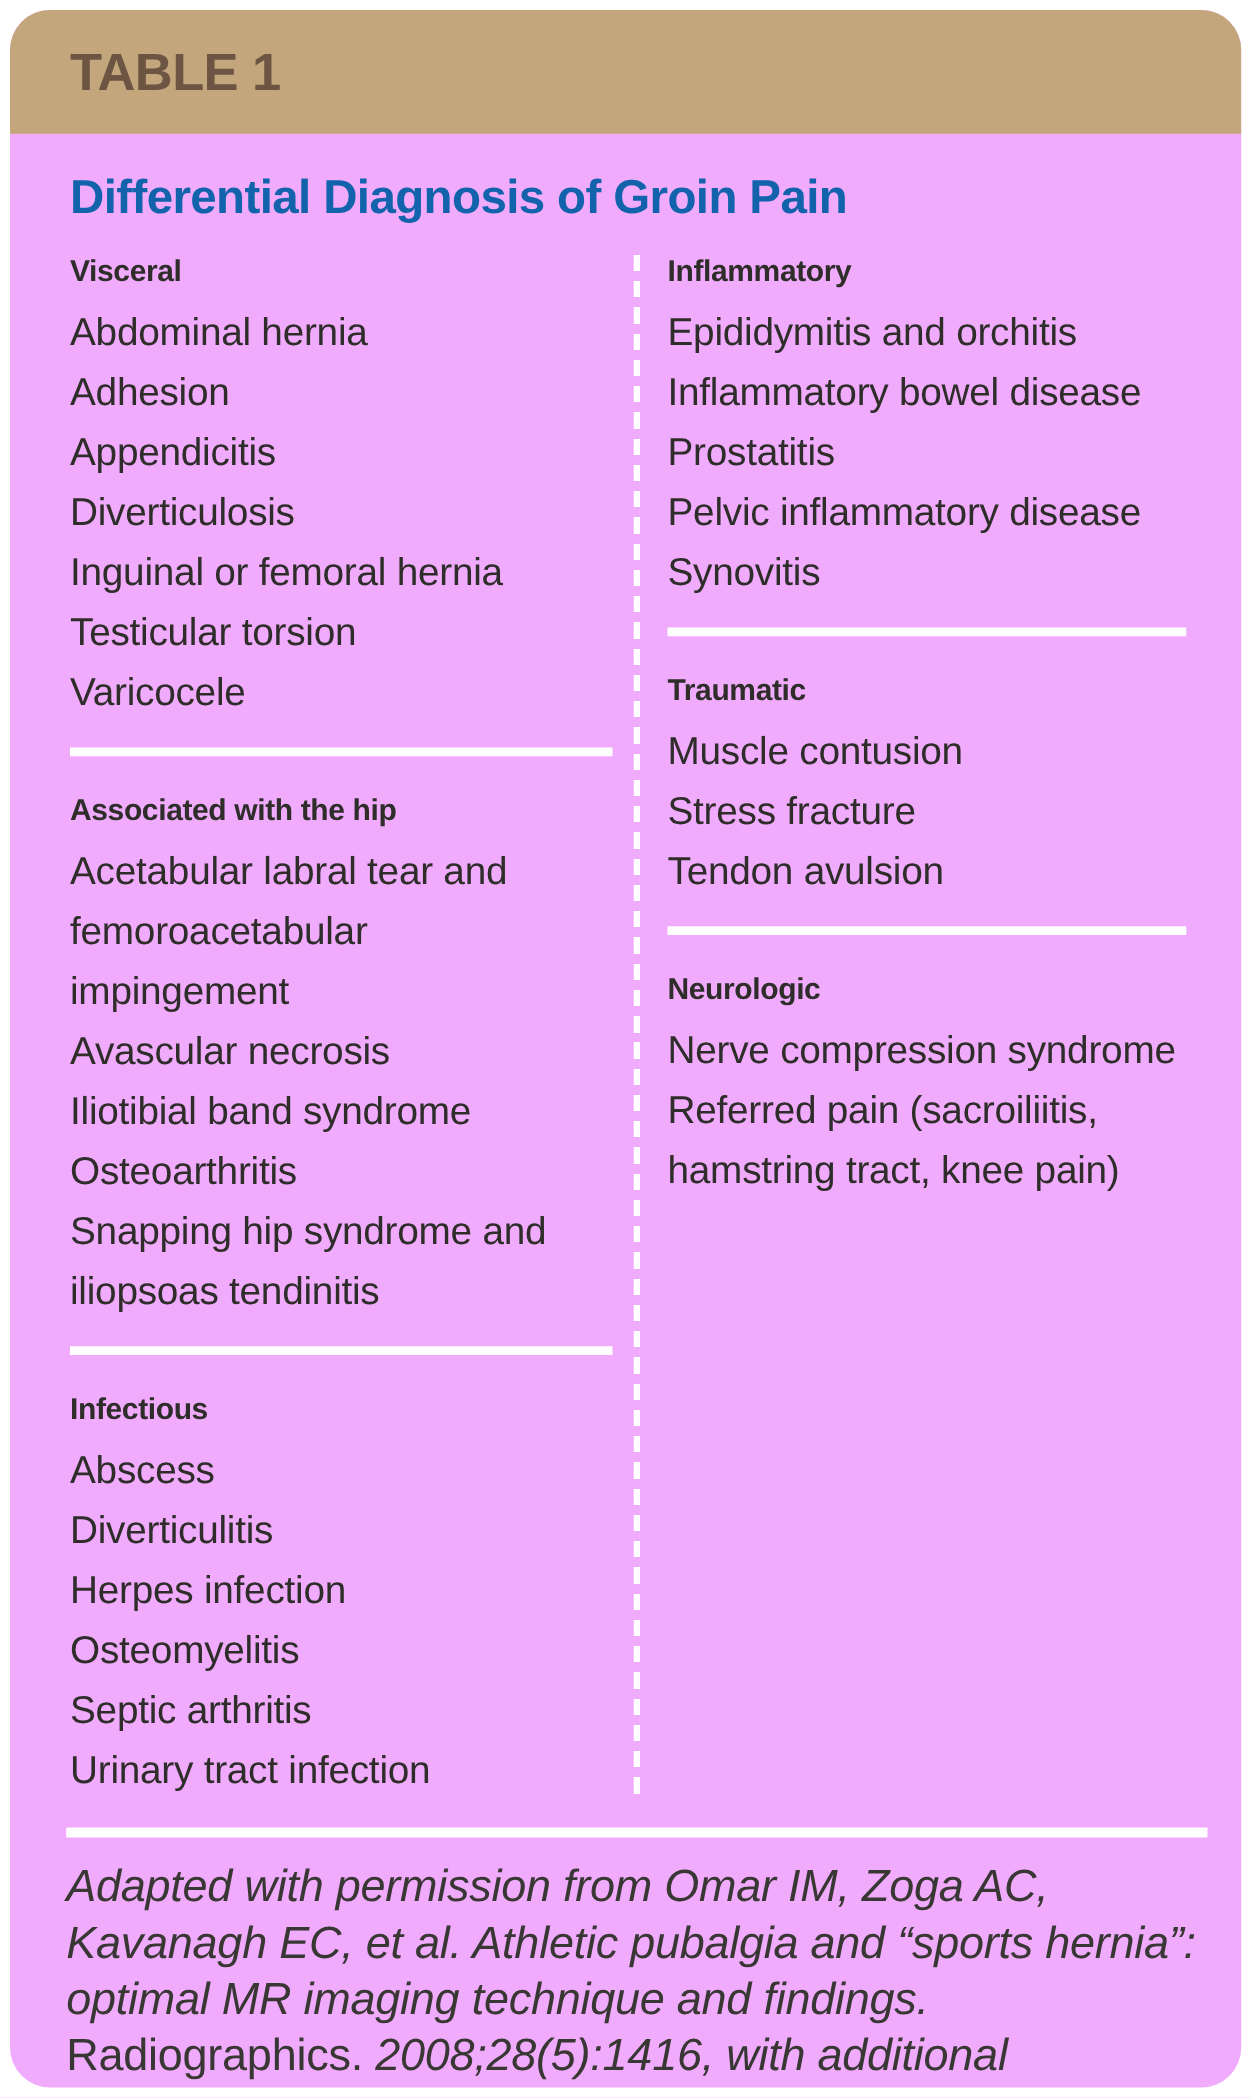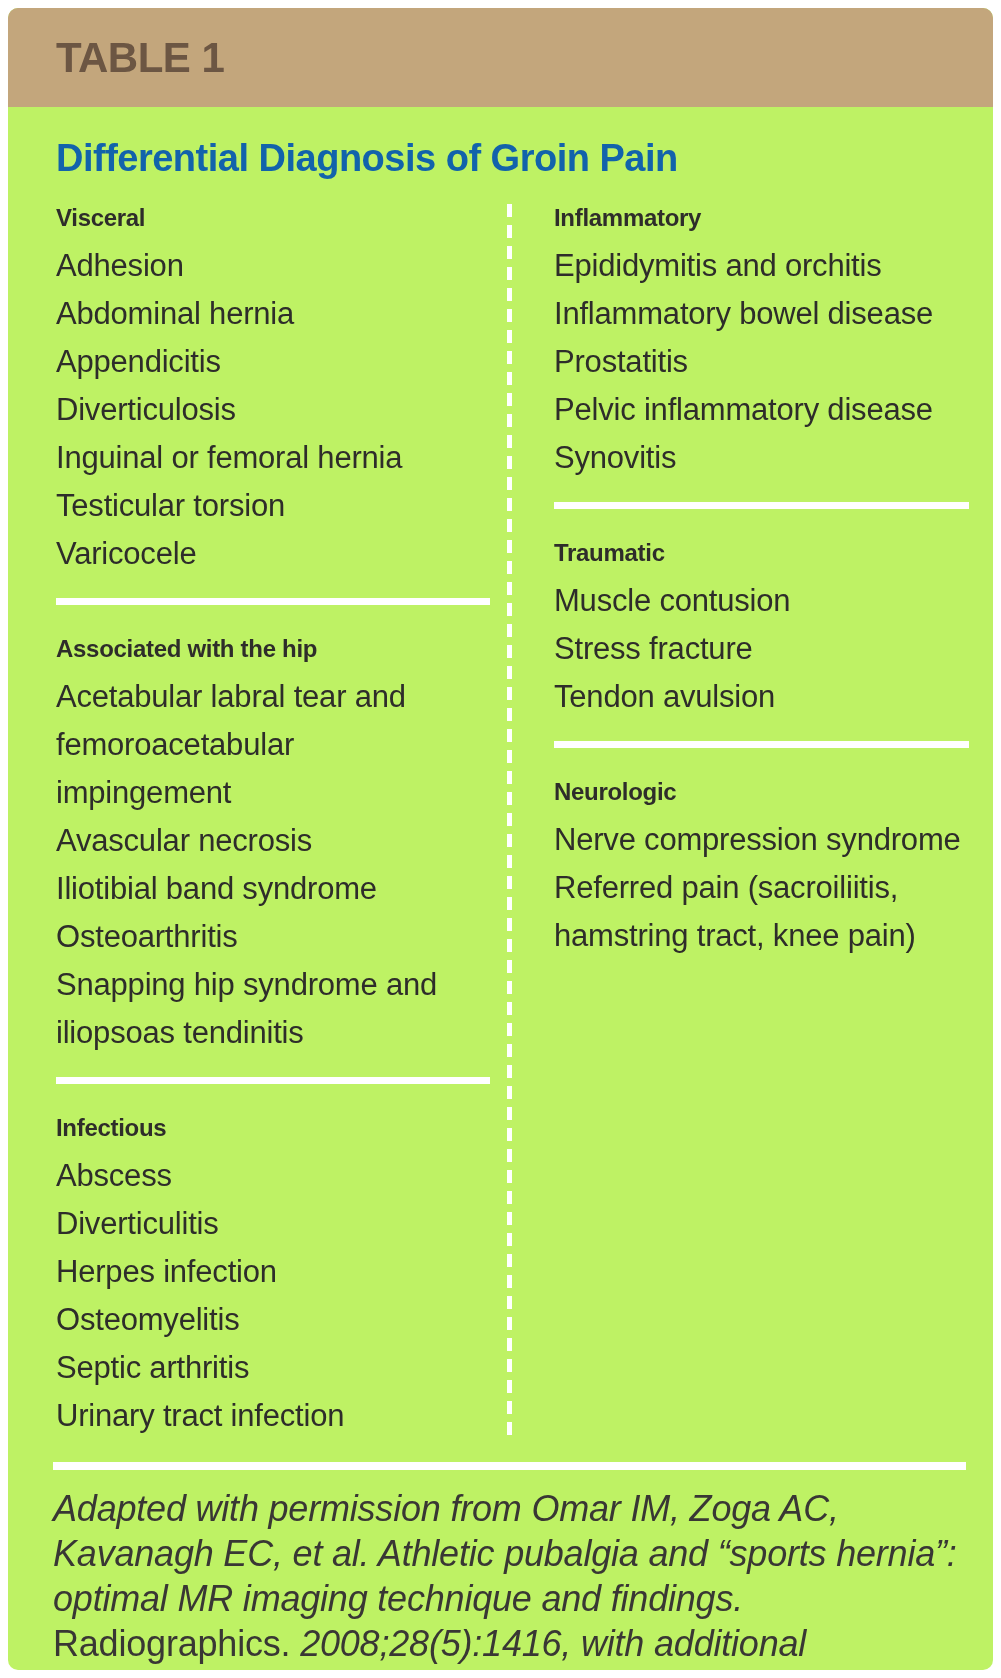--- a/index.html
+++ b/index.html
@@ -8,22 +8,22 @@
     background: #ffffff;
     width: 1001px;
     height: 1678px;
     font-family: "Liberation Sans", sans-serif;
   }
   .card {
     box-sizing: border-box;
     margin: 8px;
     width: 985px;
     height: 1662px;
-    background: #bef264;
-    border-radius: 10px;
+    background: #f0abfc;
+    border-radius: 32px;
     overflow: hidden;
   }
   .card-header {
     height: 99px;
     background: #c3a67c;
     display: flex;
     align-items: center;
     padding: 0 40px;
   }
   .table-label {
@@ -44,21 +44,21 @@
   }
   .columns {
     position: relative;
     display: flex;
     height: 1268px;
     padding-left: 5px;
     box-sizing: border-box;
   }
   .col { color: #2e2d2a; }
   .col-left  { width: 410px; }
-  .col-right { width: 418px; margin-left: 88px; }
+  .col-right { width: 418px; margin-left: 68px; }
   .vdash {
     position: absolute;
     left: 456px;
     top: 10px;
     bottom: 20px;
     width: 5px;
     background: repeating-linear-gradient(to bottom, #ffffff 0 13px, transparent 13px 21px);
   }
   .section h2 {
     margin: 0;
@@ -112,22 +112,22 @@
   <div class="card-body">
 
     <h1 class="title">Differential Diagnosis of Groin Pain</h1>
 
     <div class="columns">
 
       <div class="col col-left">
 
         <div class="section">
           <h2>Visceral</h2>
+          <p class="item">Abdominal hernia</p>
           <p class="item">Adhesion</p>
-          <p class="item">Abdominal hernia</p>
           <p class="item">Appendicitis</p>
           <p class="item">Diverticulosis</p>
           <p class="item">Inguinal or femoral hernia</p>
           <p class="item">Testicular torsion</p>
           <p class="item">Varicocele</p>
         </div>
 
         <div class="sep"></div>
 
         <div class="section">

